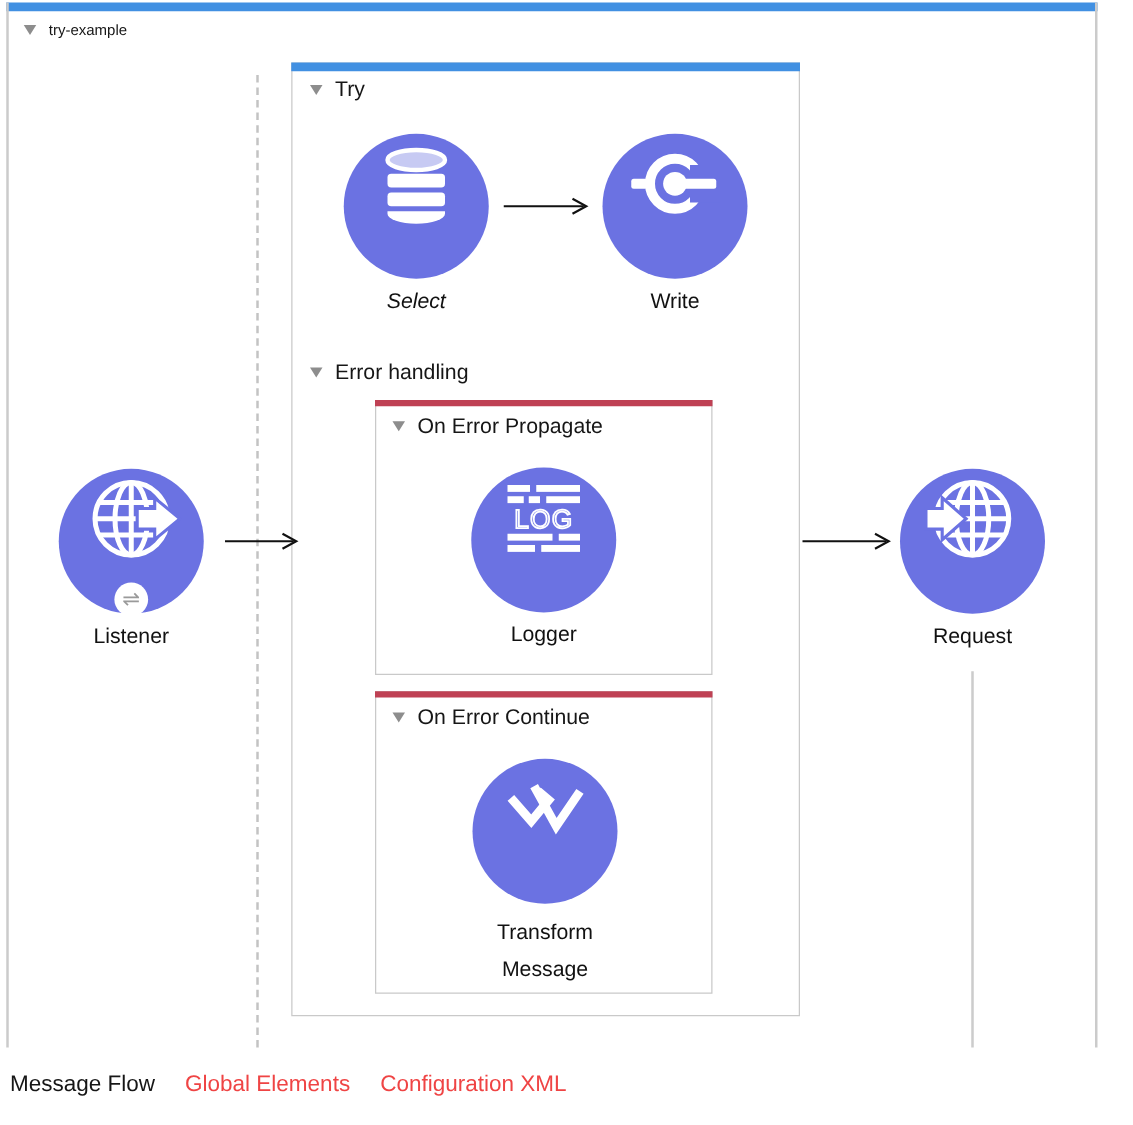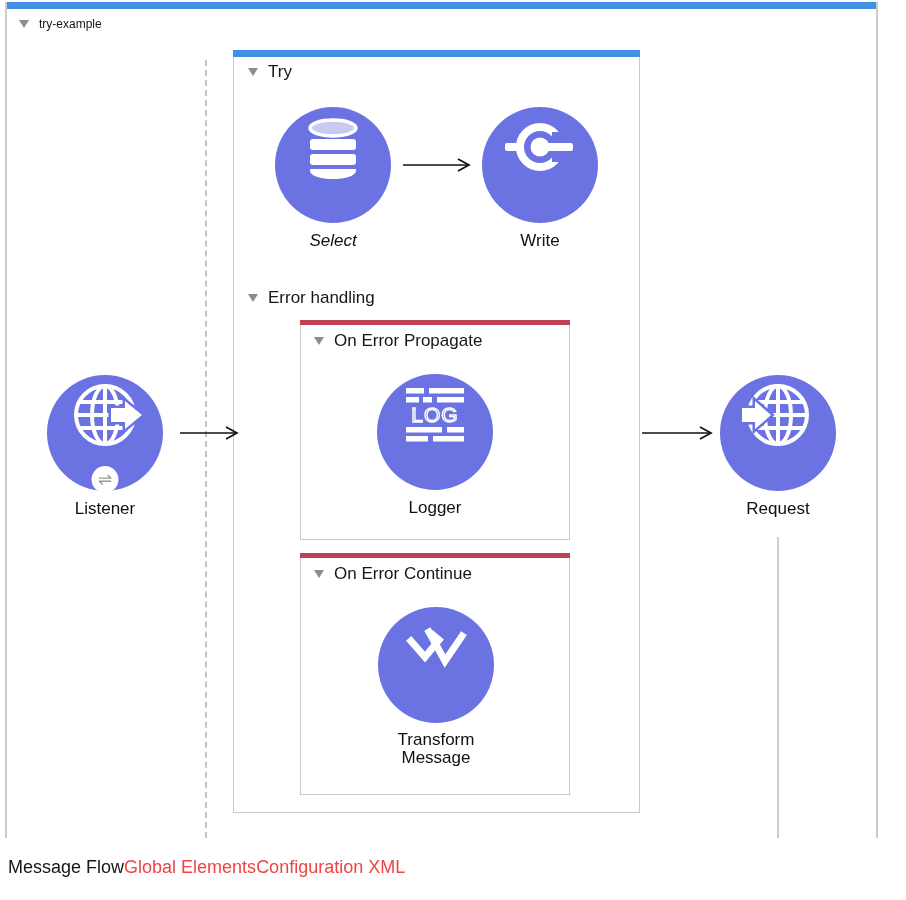--- a/index.html
+++ b/index.html
@@ -25,30 +25,30 @@
   .scope-box { position:absolute; background:#fff; border:1px solid #c9c9c9; }
   .scope-accent { position:absolute; left:-1px; right:-1px; top:-1px; }
   .accent-blue { height:7px; background:#4190E2; }
   .accent-red  { height:5px; background:#BF4154; }
   
   .node { position:absolute; width:116px; z-index:2; }
   .node .circle { width:116px; height:116px; border-radius:50%; background:#6B72E2;
                   display:flex; align-items:flex-start; justify-content:center; cursor:pointer; }
   .node .nlabel { position:absolute; top:124px; left:50%; transform:translateX(-50%);
                   font-size:17px; color:#111; white-space:nowrap; text-align:center; }
-  .node .nlabel.wrap { white-space:normal; width:130px; line-height:18px; }
+  .node .nlabel.wrap { white-space:normal; width:130px; line-height:30px; }
   .badge { position:absolute; left:50%; transform:translateX(-50%); top:91px;
            width:27px; height:27px; border-radius:50%; background:#fff;
            display:flex; align-items:center; justify-content:center;
            font-size:17px; color:#9a9a9a; z-index:3; }
   
   .wires { position:absolute; left:0; top:0; z-index:1; pointer-events:none; }
   .drop-line { position:absolute; left:777px; top:537px; width:2px; height:301px; background:#ccc; }
   
-  .tabbar { position:absolute; left:8px; top:857px; display:flex; font-size:18px; }
+  .tabbar { position:absolute; left:8px; top:857px; display:flex; gap:24px; font-size:18px; }
   .tabbar .tab { cursor:pointer; }
   .tabbar .tab.active { color:#161616; }
   .tabbar .tab.inactive { color:#ef4444; }
 </style>
 </head>
 <body>
 
 <div class="canvas">
 
   <div class="flow-topbar"></div>

